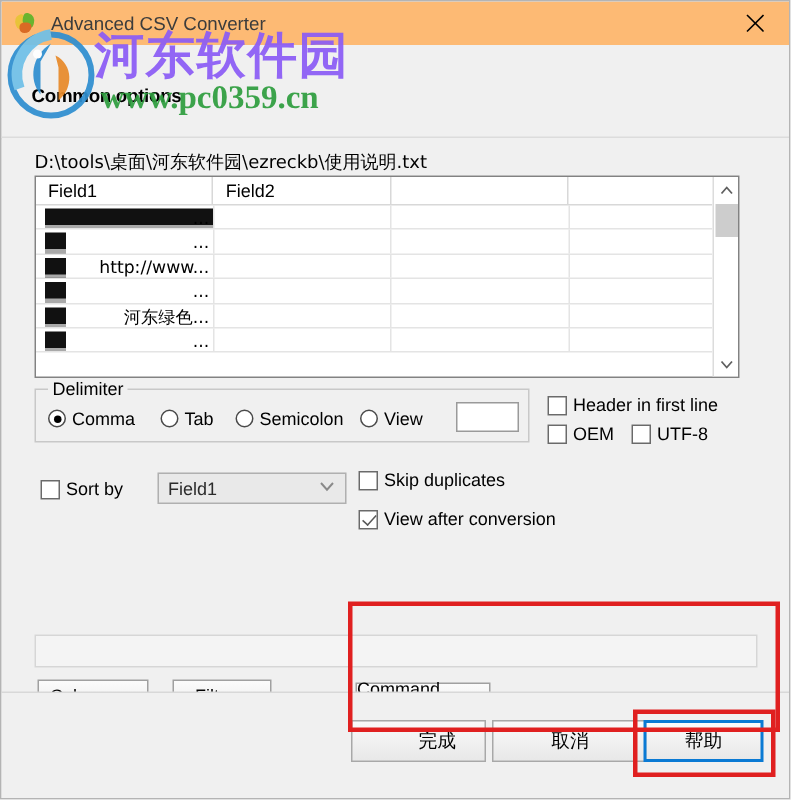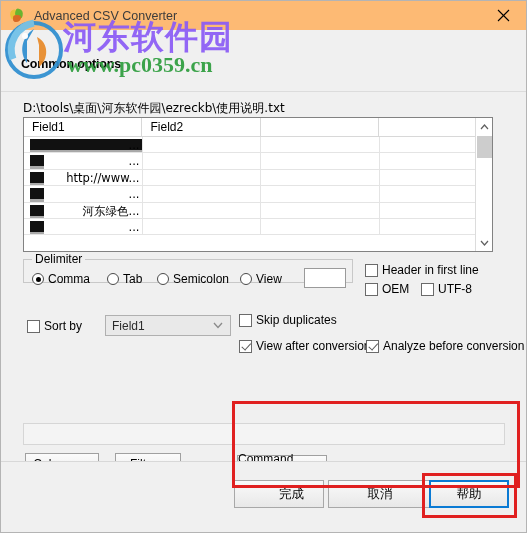--- a/index.html
+++ b/index.html
@@ -239,21 +239,21 @@
     left: 1px; top: 18px;
     width: 15px; height: 22px;
     background: #cdcdcd;
   }
 
   
   .groupbox {
     position: absolute;
     left: 22px; top: 166px;
     width: 330px;
-    height: 24px;
+    height: 36px;
     border: 1px solid #c8c8c8;
     box-sizing: border-box;
   }
   .group-legend {
     position: absolute;
     left: 8px; top: -8px;
     background: #f0f0f0;
     padding: 0 3px;
     font-size: 12px;
     color: #000;
@@ -595,24 +595,20 @@
     <div class="redbox"></div>
 
     <div class="cbrow" style="left:238px; top:220px;">
       <span class="cb"></span>
       <span>Skip duplicates</span>
     </div>
     <div class="cbrow" style="left:238px; top:246px;">
       <span class="cb checked"></span>
       <span>View after conversion</span>
     </div>
-    <div class="cbrow" style="left:365px; top:246px;">
-      <span class="cb checked"></span>
-      <span>Analyze before conversion</span>
-    </div>
     <div class="btn btn-cmdline">Command Line...</div>
 
     <div class="btn btn-columns">Columns...</div>
     <div class="btn btn-filter">Filter...</div>
 
     <div class="statusbar"></div>
 
     <div class="sep-line"></div>
 
     <div class="footer">

